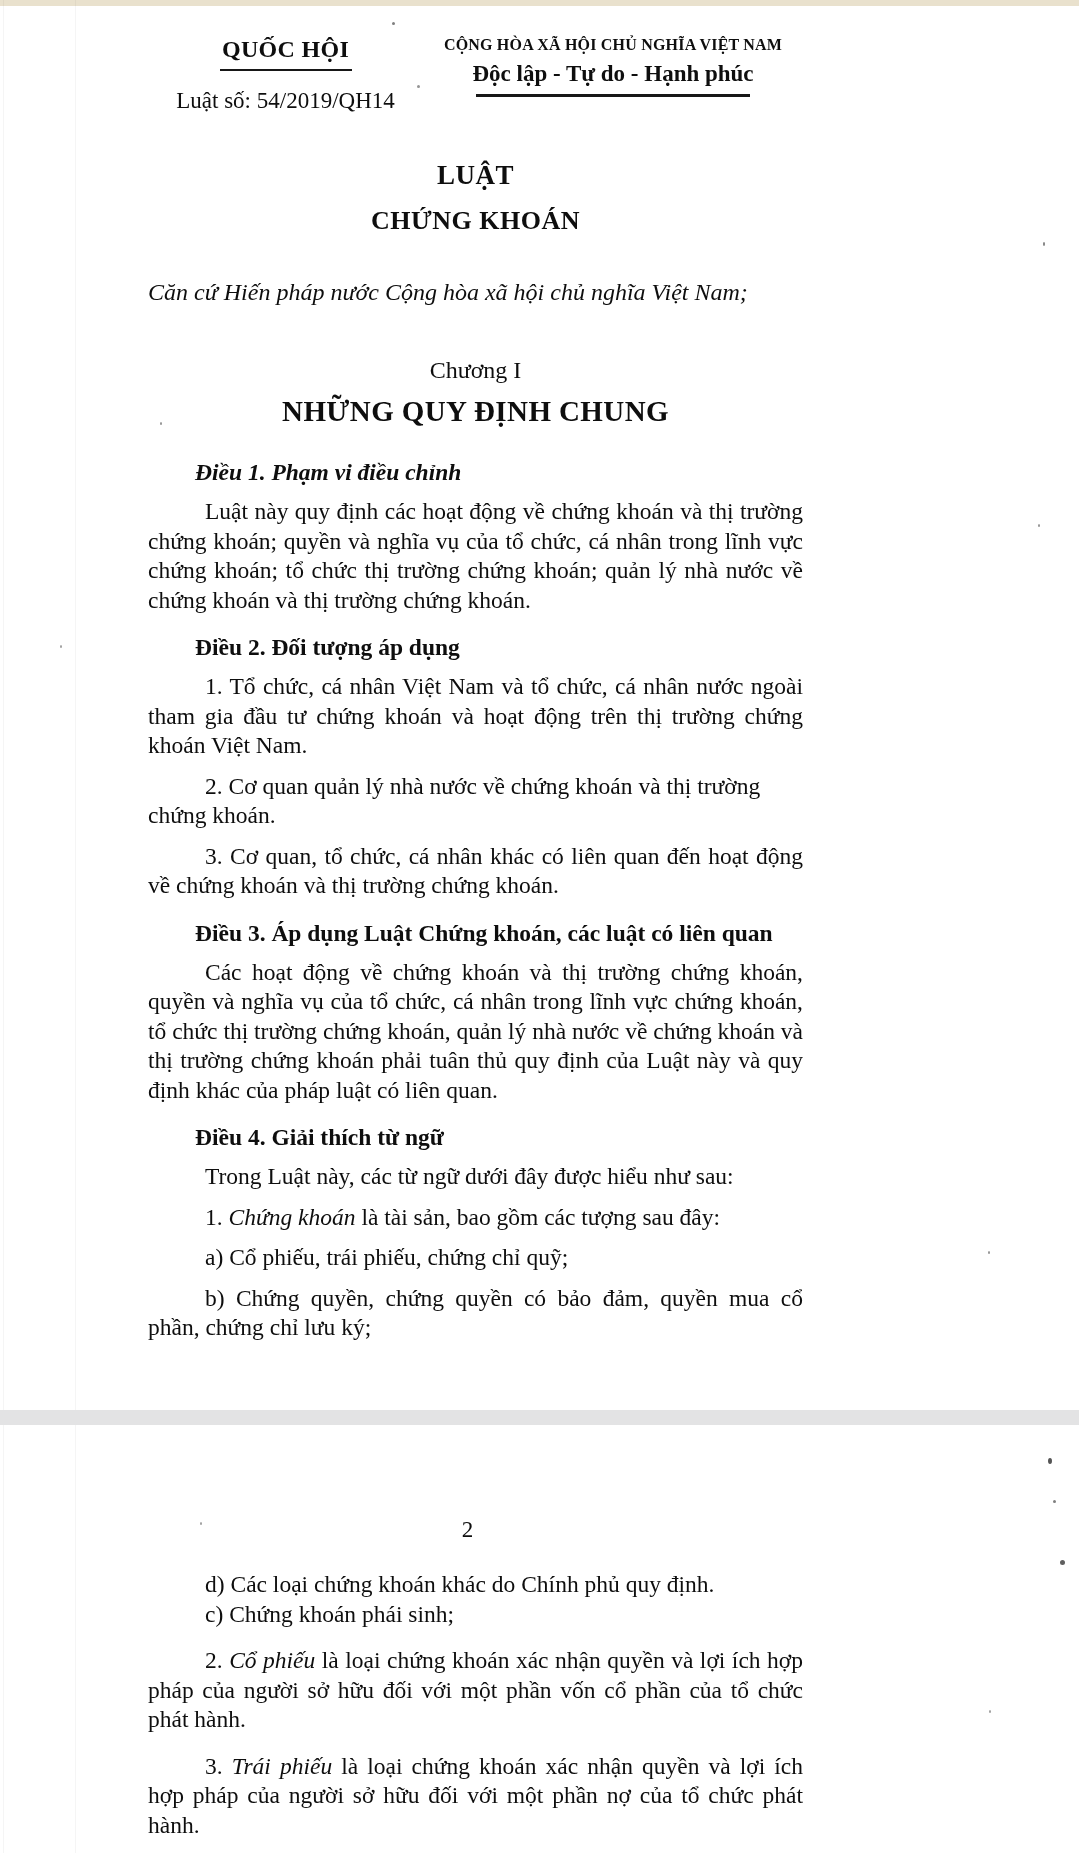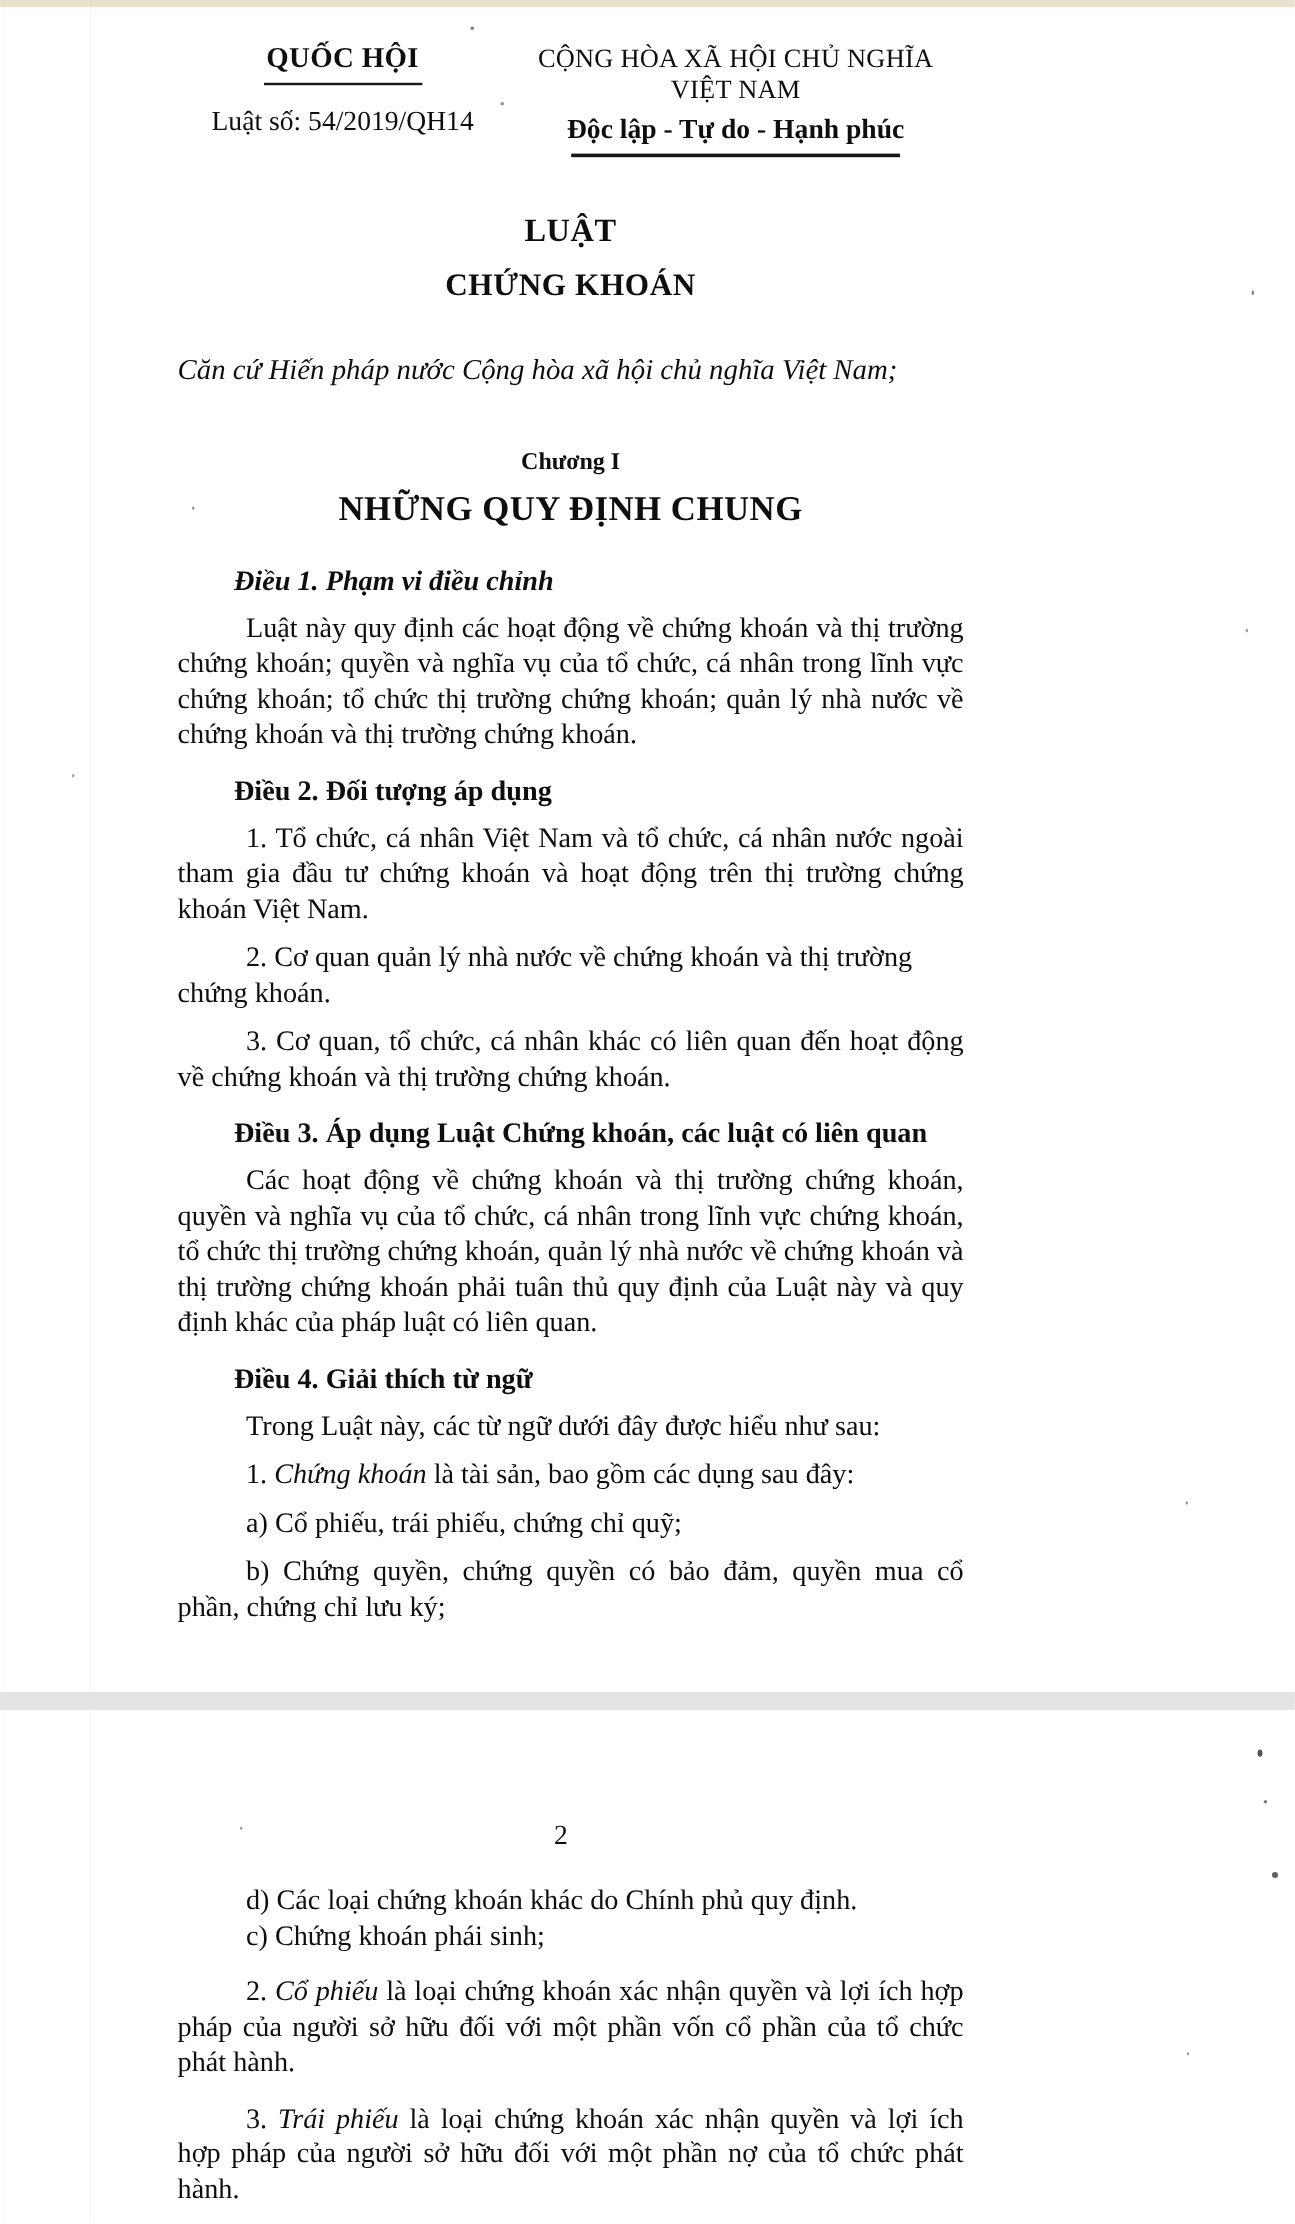--- a/index.html
+++ b/index.html
@@ -18,31 +18,31 @@
   .page { position:absolute; left:0; width:935px; }
   .content { padding-left:148px; padding-right:132px; }
 
   
   .header-row { display:flex; padding-top:30px; }
   .hleft { width:275px; text-align:center; }
   .org { font-weight:bold; font-size:24px; letter-spacing:0.3px; }
   .org-underline { width:132px; height:2px; background:#171717; margin:6px auto 0; }
   .law-no { font-size:23px; margin-top:17px; }
   .hright { flex:1; text-align:center; }
-  .country { font-weight:normal; font-size:22px; letter-spacing:0.2px; }
+  .country { font-weight:bold; font-size:16px; letter-spacing:0.2px; }
   .motto { font-weight:bold; font-size:23px; margin-top:7px; }
   .motto-underline { width:274px; height:2.5px; background:#171717; margin:7px auto 0; }
 
   .law-title { text-align:center; font-weight:bold; font-size:27px; margin-top:46px; letter-spacing:0.5px; }
   .law-subtitle { text-align:center; font-weight:bold; font-size:26px; margin-top:15px; letter-spacing:0.5px; }
 
   .preamble { margin-top:38px; font-style:italic; font-size:24px; line-height:37px; }
   .preamble p { margin:0; }
 
-  .chapter-label { text-align:center; font-weight:bold; font-size:20px; margin-top:46px; }
+  .chapter-label { text-align:center; font-weight:normal; font-size:24px; margin-top:46px; }
   .chapter-title { text-align:center; font-weight:bold; font-size:29px; margin-top:11px; letter-spacing:0.4px; }
 
   .article-heading { font-weight:bold; font-size:23.5px; margin:19px 0 0 47px; }
   .first-article { margin-top:31px;font-style:italic; }
   .para {
     font-size:23.5px; line-height:29.5px;
     text-align:justify; text-indent:57px;
     margin:11px 0 0 0;
   }
   .single { text-align:left; }
@@ -97,21 +97,21 @@
     <div class="article-heading">Điều 2. Đối tượng áp dụng</div>
     <p class="para">1. Tổ chức, cá nhân Việt Nam và tổ chức, cá nhân nước ngoài tham gia đầu tư chứng khoán và hoạt động trên thị trường chứng khoán Việt Nam.</p>
     <p class="para single">2. Cơ quan quản lý nhà nước về chứng khoán và thị trường chứng khoán.</p>
     <p class="para">3. Cơ quan, tổ chức, cá nhân khác có liên quan đến hoạt động về chứng khoán và thị trường chứng khoán.</p>
 
     <div class="article-heading">Điều 3. Áp dụng Luật Chứng khoán, các luật có liên quan</div>
     <p class="para">Các hoạt động về chứng khoán và thị trường chứng khoán, quyền và nghĩa vụ của tổ chức, cá nhân trong lĩnh vực chứng khoán, tổ chức thị trường chứng khoán, quản lý nhà nước về chứng khoán và thị trường chứng khoán phải tuân thủ quy định của Luật này và quy định khác của pháp luật có liên quan.</p>
 
     <div class="article-heading">Điều 4. Giải thích từ ngữ</div>
     <p class="para single">Trong Luật này, các từ ngữ dưới đây được hiểu như sau:</p>
-    <p class="para single"><span>1. </span><span class="term">Chứng khoán</span><span> là tài sản, bao gồm các dụng sau đây:</span></p>
+    <p class="para single"><span>1. </span><span class="term">Chứng khoán</span><span> là tài sản, bao gồm các tượng sau đây:</span></p>
     <p class="para single">a) Cổ phiếu, trái phiếu, chứng chỉ quỹ;</p>
     <p class="para">b) Chứng quyền, chứng quyền có bảo đảm, quyền mua cổ phần, chứng chỉ lưu ký;</p>
 
   </div>
 </div>
 
 <div class="divider"></div>
 
 <div class="page page2">
   <div class="page-number">2</div>

